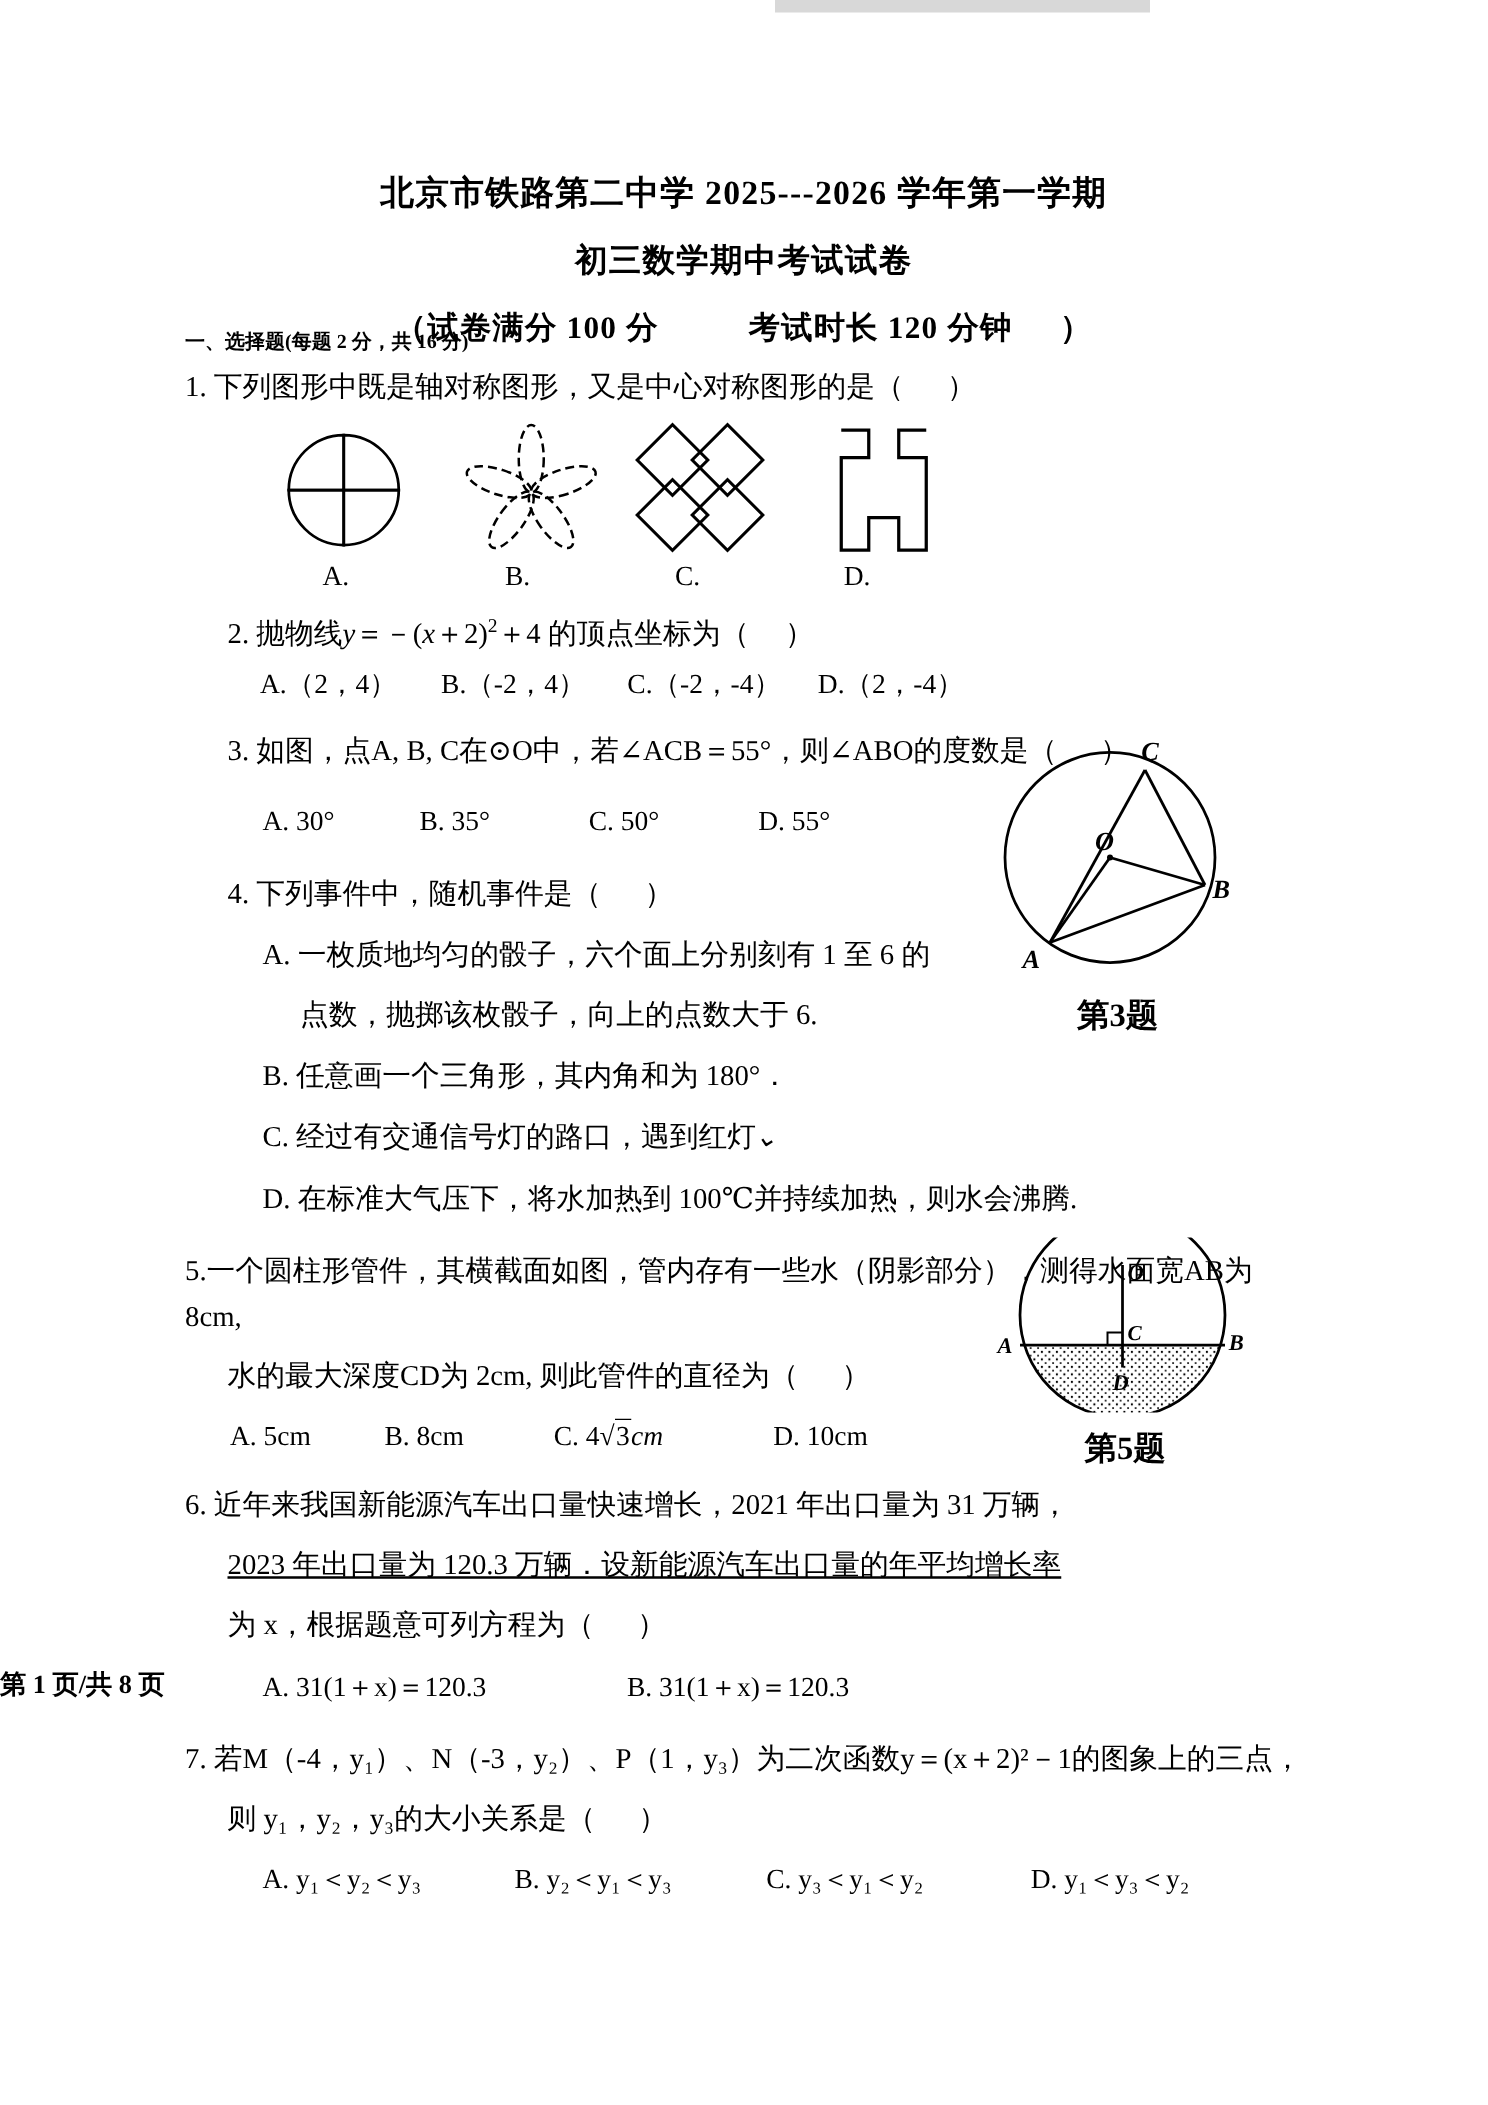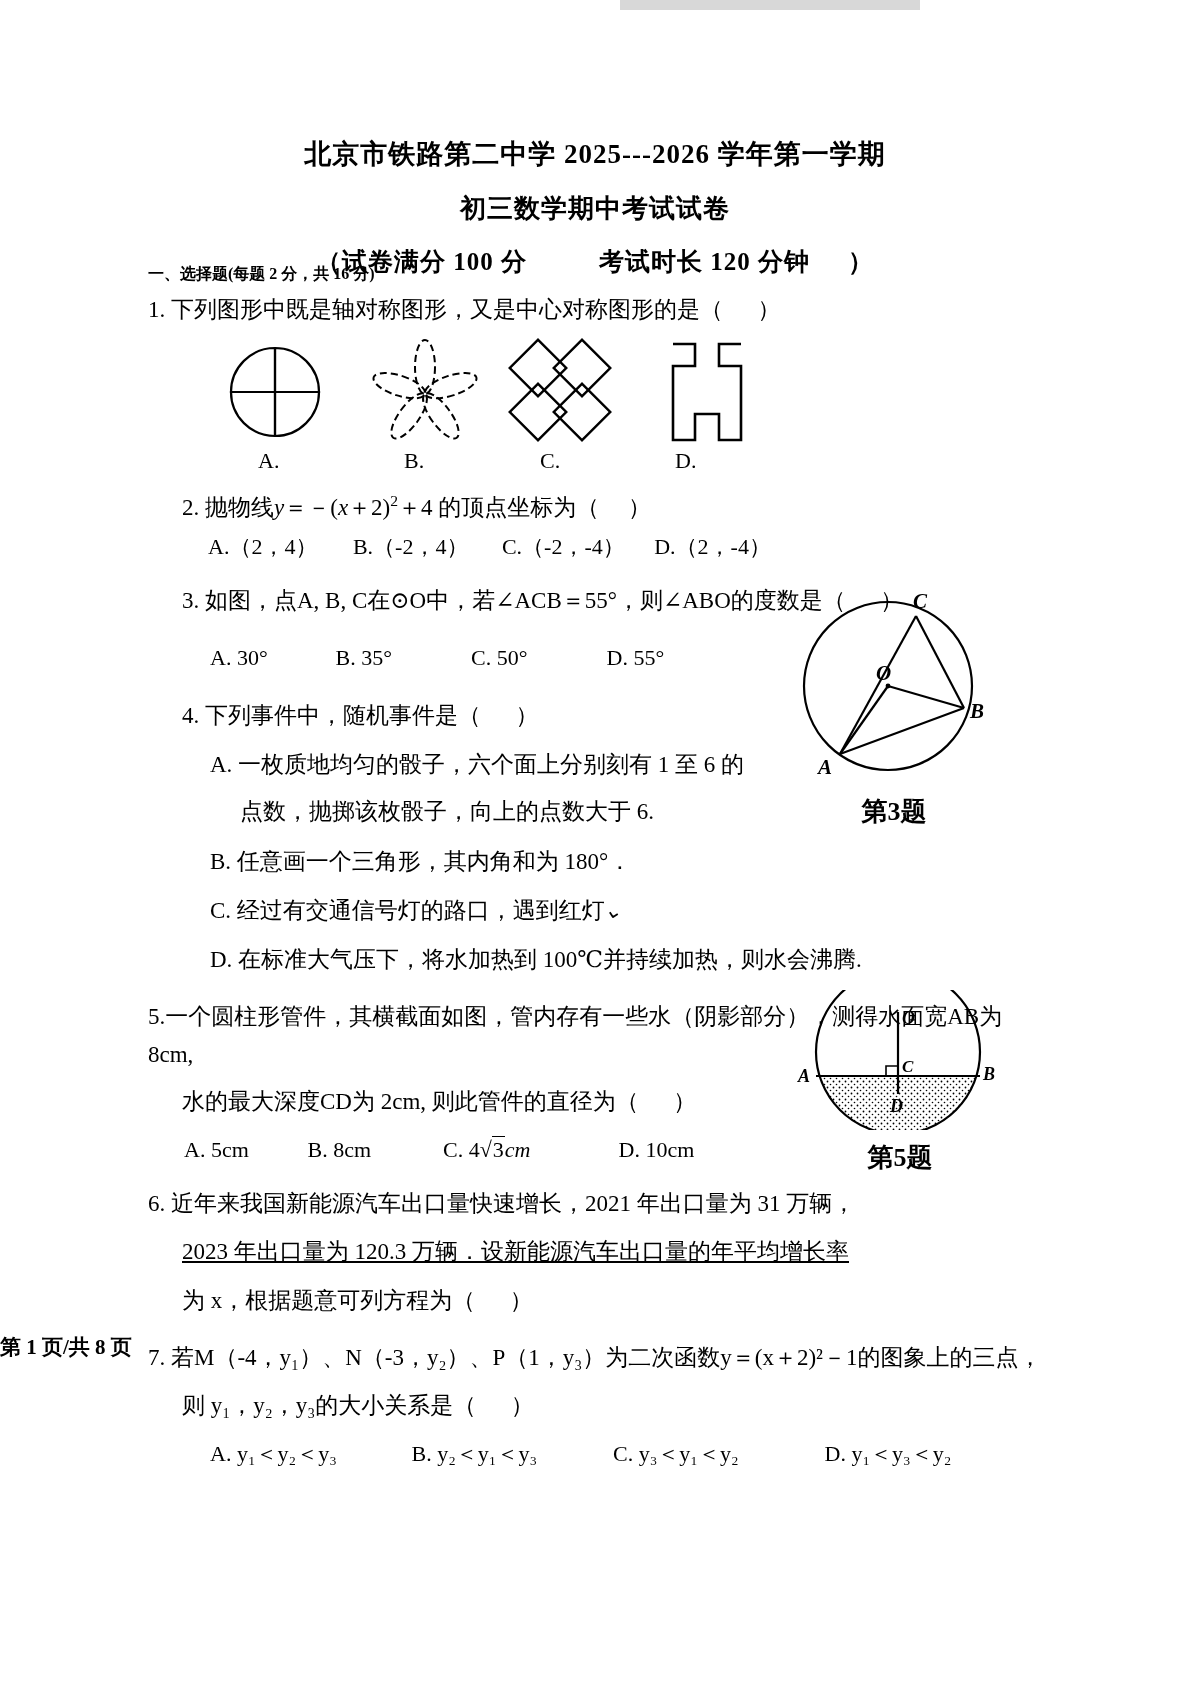--- a/index.html
+++ b/index.html
@@ -188,20 +188,24 @@
       <span class="opt" style="width:170px;">C.&nbsp;<span>4</span><span class="rad">√<span class="bar">3</span></span><span class="ital">cm</span></span>
       <span class="opt">D. 10cm</span>
     </div>
 
     <div class="q" style="margin-top:18px;">
       <span class="q-line"><span>6.</span>&nbsp;<span>近年来我国新能源汽车出口量快速增长，2021 年出口量为 31 万辆，</span></span>
       <span class="q-line indent1" style="margin-top:11px;text-decoration:underline;">2023 年出口量为 120.3 万辆．设新能源汽车出口量的年平均增长率</span>
       <span class="q-line indent1" style="margin-top:11px;">为 x，根据题意可列方程为（      ）</span>
     </div>
     <div class="opts" style="padding-left:62px; margin-top:14px;">
+      <div style="margin-bottom:16px;">
+        <span class="opt" style="width:286px;">A. 31(1＋x)＝120.3</span>
+        <span class="opt">B. 31(1＋x)＝120.3</span>
+      </div>
     </div>
 
     <div class="q" style="margin-top:20px;">
       <span class="q-line"><span>7.</span>&nbsp;<span>若M（-4，y₁）、N（-3，y₂）、P（1，y₃）为二次函数y＝(x＋2)²－1的图象上的三点，</span></span>
       <span class="q-line indent1" style="margin-top:11px;">则 y₁，y₂，y₃的大小关系是（      ）</span>
     </div>
     <div class="opts" style="padding-left:62px; margin-top:12px;">
       <span class="opt" style="width:196px;">A. y₁＜y₂＜y₃</span>
       <span class="opt" style="width:196px;">B. y₂＜y₁＜y₃</span>
       <span class="opt" style="width:206px;">C. y₃＜y₁＜y₂</span>

